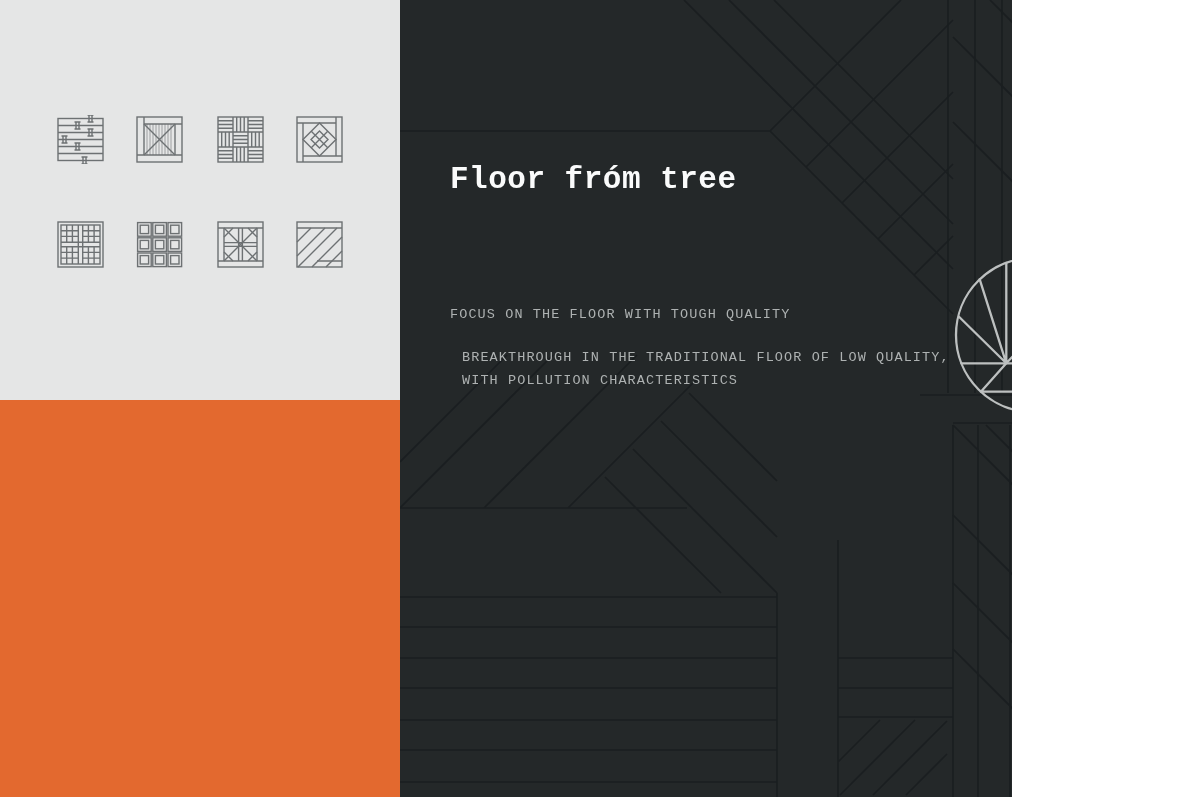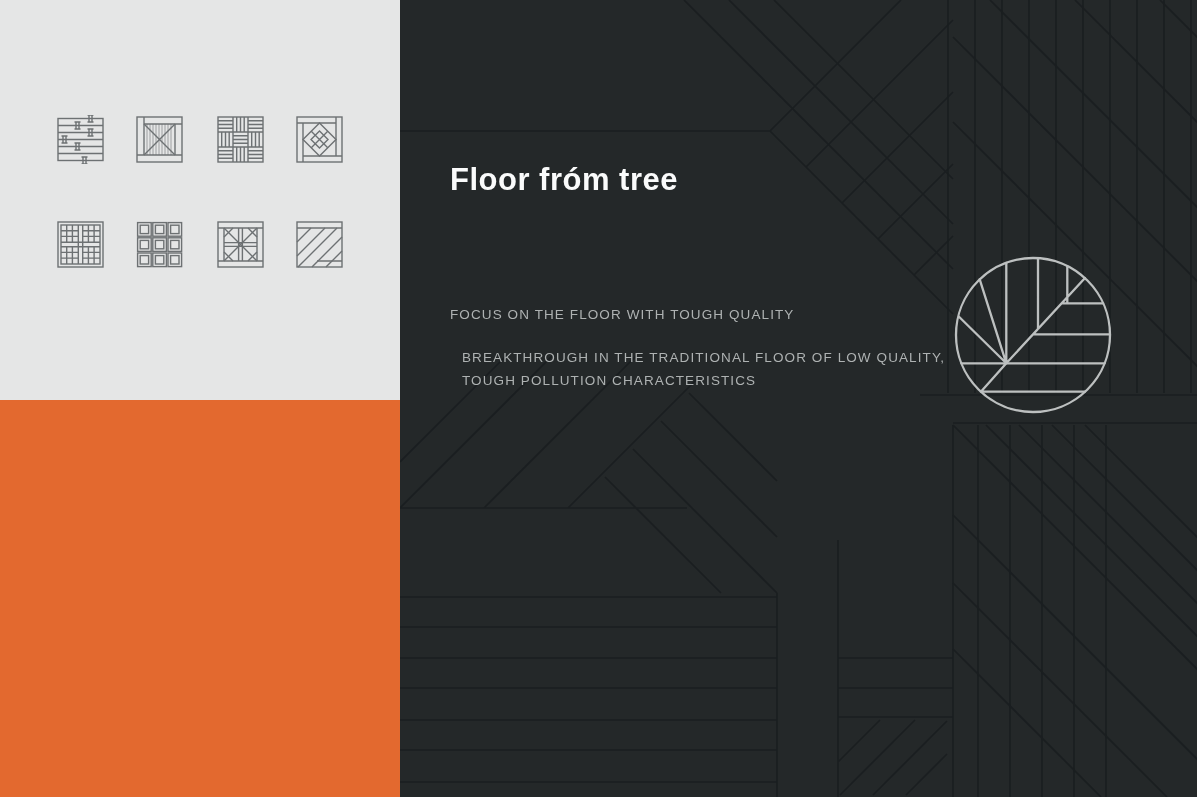--- a/index.html
+++ b/index.html
@@ -7,21 +7,21 @@
     --panel-orange:#e3692f;
     --panel-dark:#242829;
     --pattern-line:#1a1e20;
     --icon-stroke:#6d7173;
     --heading-text:#fafbfb;
     --body-text:#aeb2b2;
     --logo-stroke:#bdc0c0;
   }
   *{margin:0;padding:0;box-sizing:border-box;}
   body{background:#fff;font-family:"Liberation Sans","DejaVu Sans",sans-serif;}
-  .stage{position:relative;width:1197px;height:797px;overflow:hidden;background:var(--panel-dark);}
+  .stage{position:relative;width:1012px;height:797px;overflow:hidden;background:var(--panel-dark);font-family:Liberation Mono, monospace;}
   .panel-gray{position:absolute;left:0;top:0;width:400px;height:400px;background:var(--panel-gray);}
   .panel-orange{position:absolute;left:0;top:400px;width:400px;height:397px;background:var(--panel-orange);}
   .panel-dark{position:absolute;left:400px;top:0;width:800px;height:797px;background:var(--panel-dark);overflow:hidden;}
   .pattern-svg{position:absolute;left:0;top:0;width:800px;height:797px;}
   .parquet-icon{position:absolute;width:49px;height:49px;}
   .heading{position:absolute;left:50px;top:162px;font-size:31px;font-weight:700;
            color:var(--heading-text);letter-spacing:0.5px;white-space:nowrap;}
   .tagline{position:absolute;left:50px;top:305px;font-size:13.5px;line-height:19px;
            color:var(--body-text);letter-spacing:1.1px;white-space:nowrap;}
   .description{position:absolute;left:62px;top:346px;font-size:13.5px;line-height:23px;
@@ -155,21 +155,21 @@
                  M438 762 L480 720 M440 795 L515 720 M473 795 L547 721 M506 795 L547 754"></path>
       </g>
     </svg>
 
     <div class="heading">Floor fróm tree</div>
 
     <div class="tagline">FOCUS ON THE FLOOR WITH TOUGH QUALITY</div>
 
     <div class="description">
       <div>BREAKTHROUGH IN THE TRADITIONAL FLOOR OF LOW QUALITY,</div>
-      <div>TOUGH POLLUTION CHARACTERISTICS</div>
+      <div>WITH POLLUTION CHARACTERISTICS</div>
     </div>
 
     <svg class="logo-svg" viewBox="0 0 170 170" fill="none" stroke="#bdc0c0" stroke-width="2.3" stroke-linecap="round">
       <circle cx="85" cy="85" r="77"></circle>
 
       <path d="M58.3 113.3 L137 28
                M58.3 113.3 L11 66.7
                M58.3 113.3 L31.7 29.4
                M58.3 113.3 L58.3 12.8
                M90 8.2 L90 78.9

